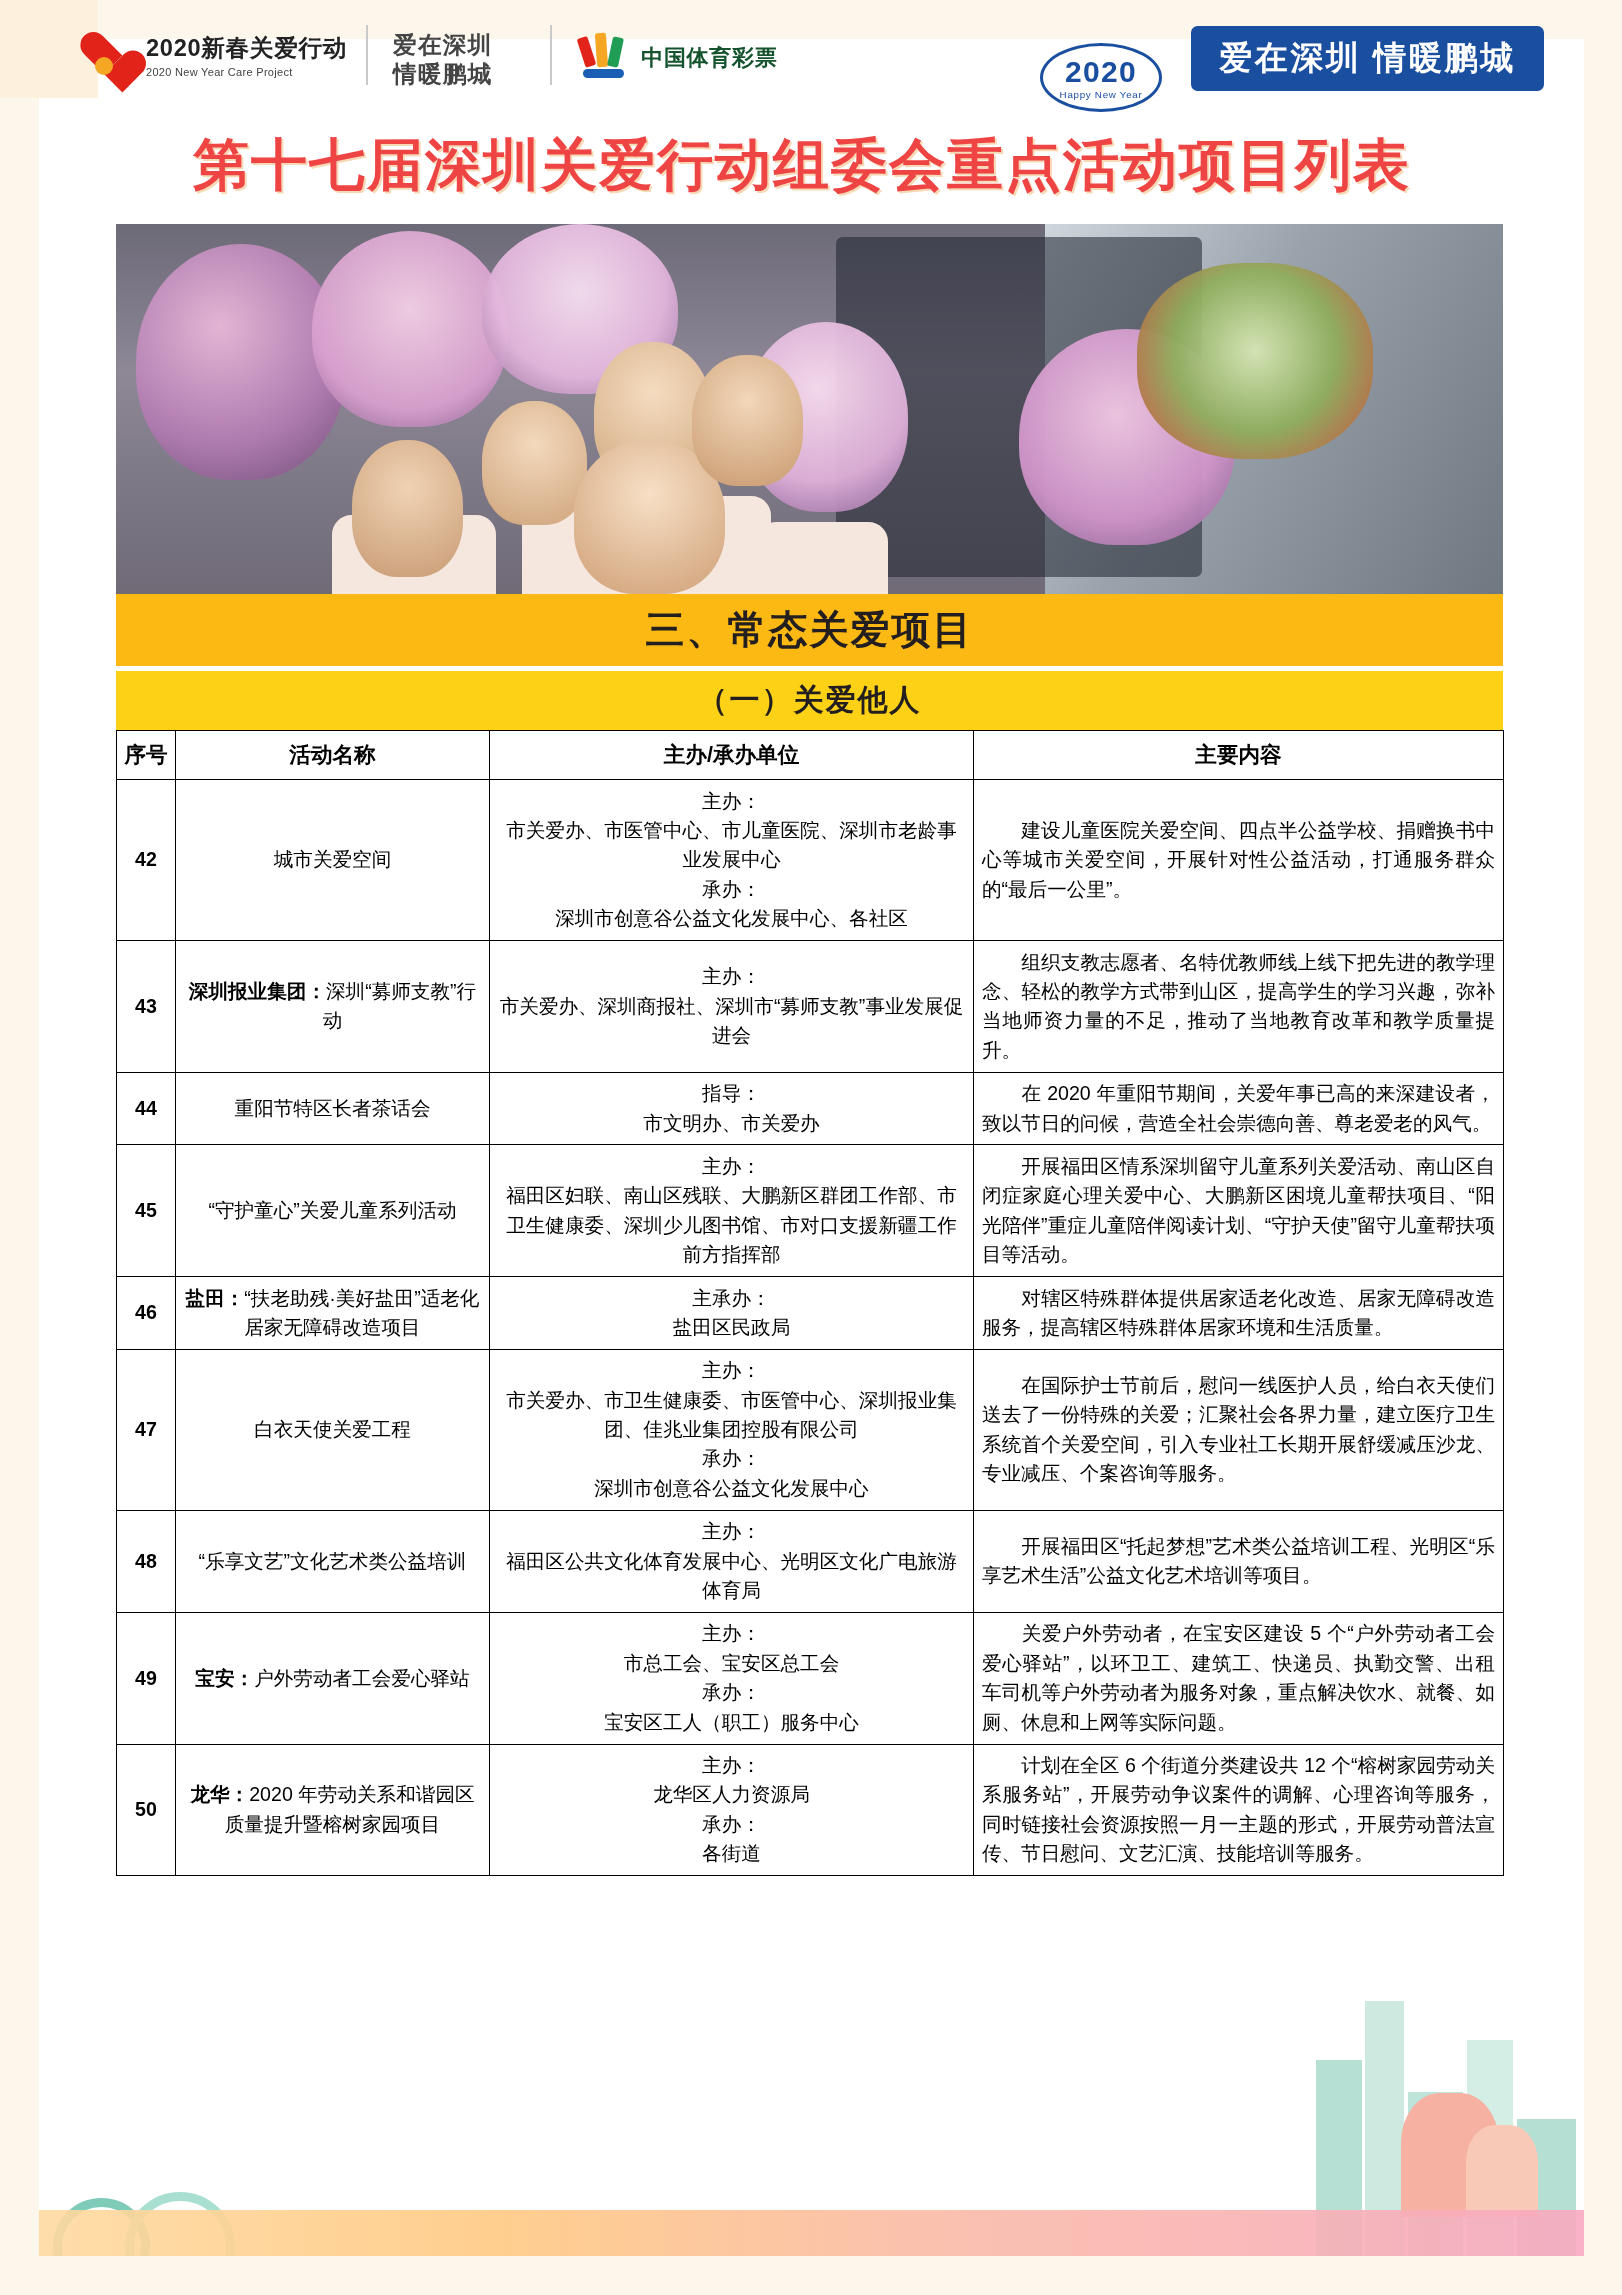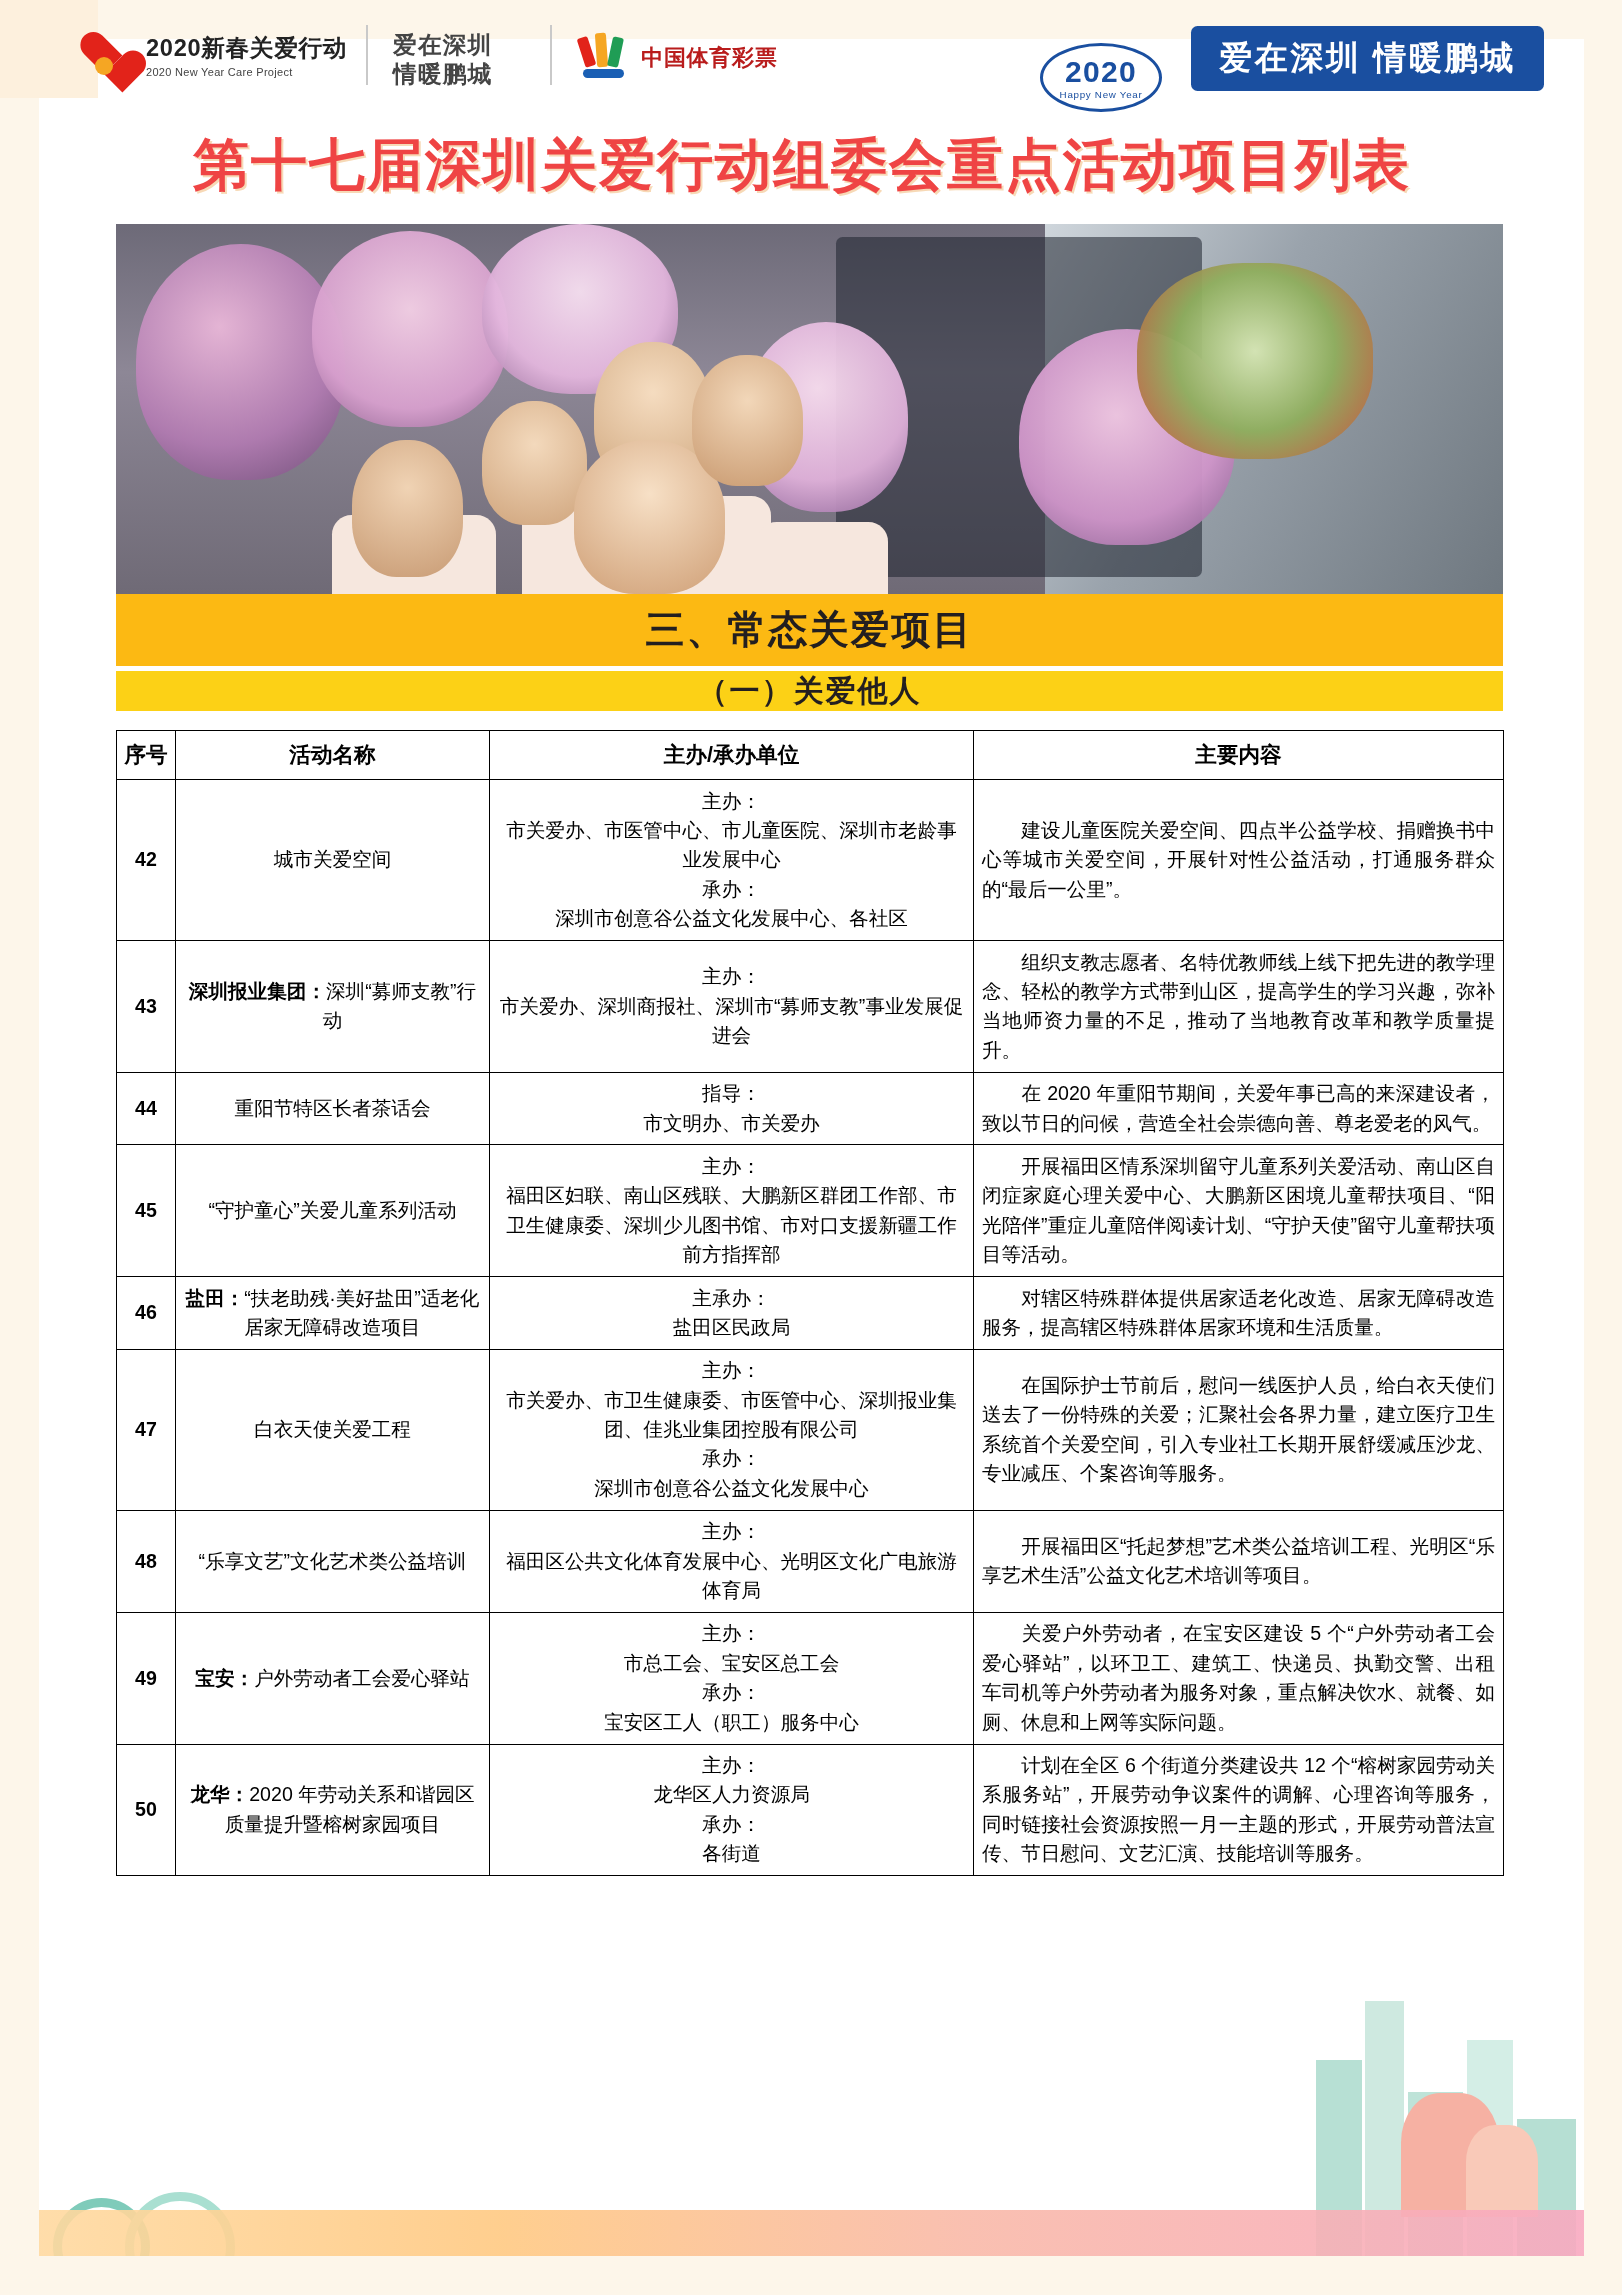--- a/index.html
+++ b/index.html
@@ -165,21 +165,21 @@
     display: block;
     border-radius: 2.6px;
   }
   .lot-mark i:nth-child(1){ left:5.2px;  top:6.5px; width:10.5px; height:30px; background:#e2231a; transform:rotate(-18deg);}
   .lot-mark i:nth-child(2){ left:19.6px; top:2.6px;  width:10.5px; height:34px; background:#f5a623; transform:rotate(-4deg);}
   .lot-mark i:nth-child(3){ left:34px; top:6.5px; width:10.5px; height:30px; background:#1f9d55; transform:rotate(12deg);}
   .lot-mark i:nth-child(4){ left:6.5px; top:39px; width:41px; height:9.2px; background:#1a5fb4; border-radius:4.6px;}
   .logo-lottery .txt {
     font-size: 22px;
     font-weight: bold;
-    color: #b91c1c;
+    color: #14532d;
     letter-spacing: 0.7px;
     white-space: nowrap;
   }
   .logo-2020circle {
     position: absolute;
     left: 1040px; top: 43px;
     width: 116px; height: 63px;
     border: 3.3px solid #1a4fa0;
     border-radius: 50%;
     color: #1a4fa0;
@@ -284,21 +284,21 @@
     justify-content: center;
     letter-spacing: 2px;
   }
   .bar-main {
     top: 594px;
     height: 72px;
     font-size: 39px;
   }
   .bar-sub {
     top: 671px;
-    height: 40px;
+    height: 59px;
     font-size: 30px;
     background: #fcd116;
   }
 
   
   table.act {
     position: absolute;
     left: 116px;
     top: 730px;
     width: 1387px;

